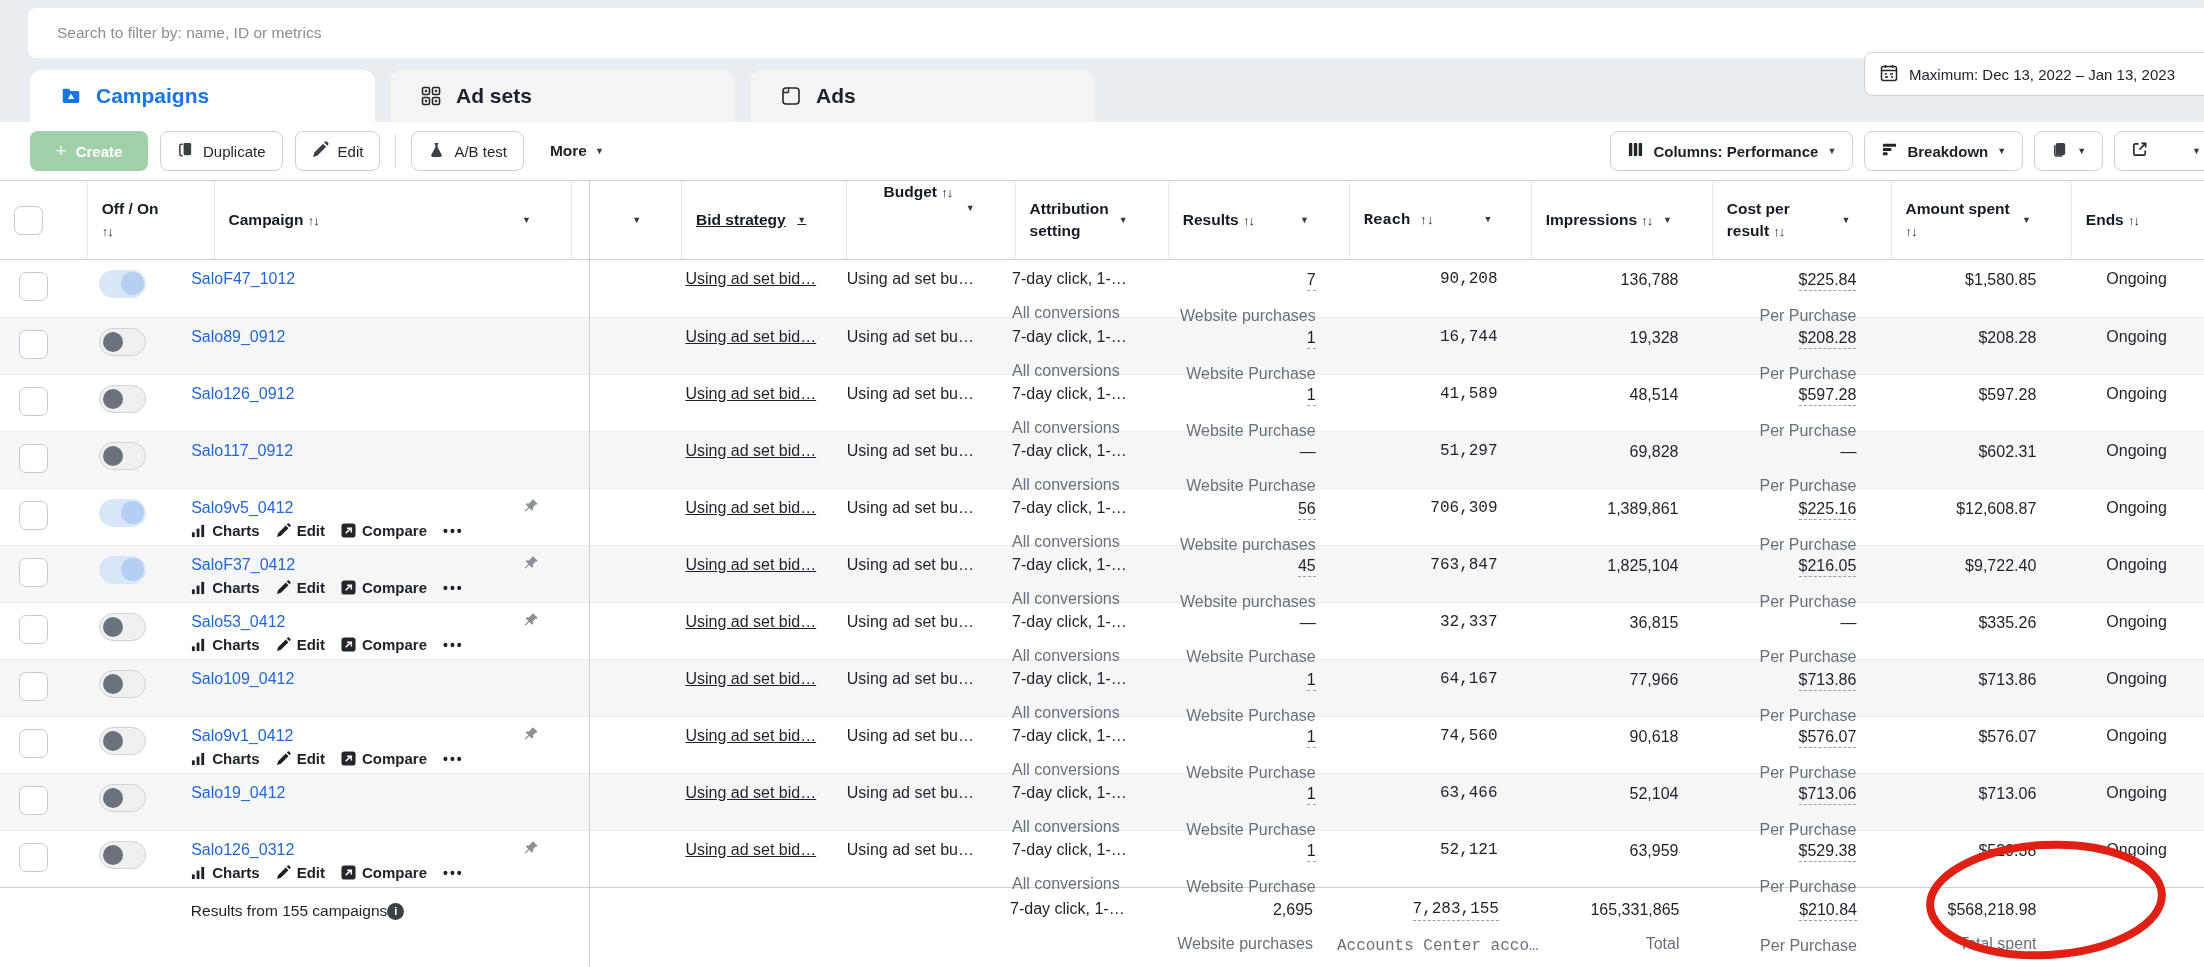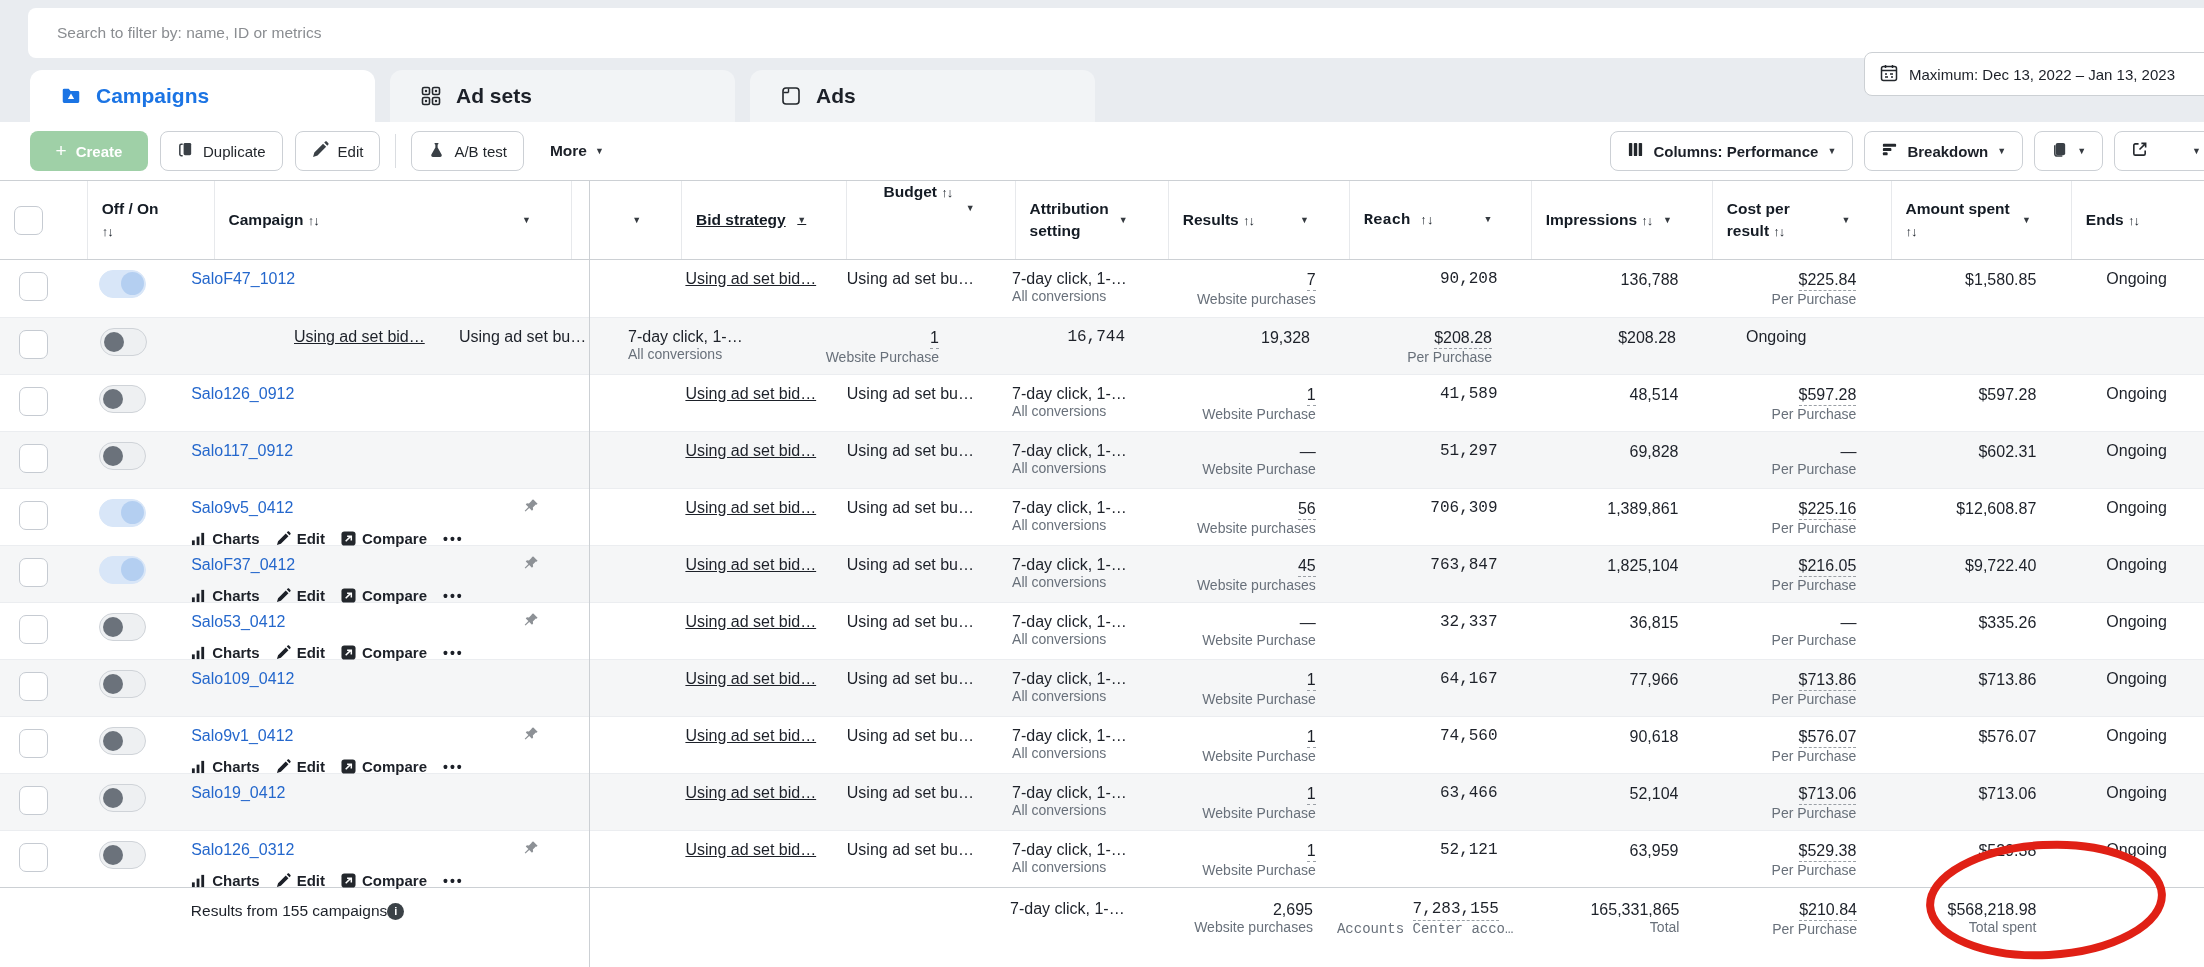--- a/index.html
+++ b/index.html
@@ -58,27 +58,27 @@
   .cell.col-select { padding-left:19px; padding-top:12px; }
   .cell.col-toggle { padding-left:33px; }
   .cell.col-ends { padding-left:60px; white-space:nowrap; }
   .cb { display:inline-block; width:29px; height:29px; background:#fff; border:1.5px solid #c6cbd2; border-radius:7px; cursor:pointer; }
   .toggle { display:inline-block; width:47px; height:28px; border-radius:15px; position:relative; background:#eef0f2; border:1.5px solid #cfd3d8; cursor:pointer; }
   .toggle .knob { position:absolute; top:2.5px; left:3px; width:20px; height:20px; border-radius:50%; background:#6b727b; }
   .toggle.on { background:#d8e6f8; border-color:#d8e6f8; }
   .toggle.on .knob { left:auto; right:1.5px; top:1px; width:23px; height:23px; background:#b4cff1; }
   .cname { color:#2467cc; text-decoration:none; font-size:16px; cursor:pointer; }
   .pin { position:absolute; right:38px; top:9px; width:17px; height:17px; }
-  .actions { display:flex; gap:16px; align-items:center; margin-top:13px; font-size:15px; font-weight:700; color:#1c2028; }
+  .actions { display:flex; gap:16px; align-items:center; margin-top:5px; font-size:15px; font-weight:700; color:#1c2028; }
   .act { display:flex; align-items:center; gap:6px; cursor:pointer; }
   .act svg { width:15px; height:15px; }
   .dots { letter-spacing:2px; font-size:14px; }
   .val { line-height:1.2; }
   .dash-u { display:inline-block; border-bottom:1.5px dashed #9ba0a6; padding-bottom:1px; }
-  .sub { font-size:14px; color:#68707a; margin-top:0; white-space:nowrap; }
+  .sub { font-size:16px; color:#68707a; margin-top:16px; white-space:nowrap; }
   .val-l { font-size:16px; }
   .summary-row { display:flex; border-top:1px solid #ccd0d4; background:#fff; height:70px; }
   .summary-row .cell { padding-top:12px; }
   .sumlabel { font-size:15.5px; color:#1c2028; display:flex; align-items:flex-start; padding-top:14px !important; }
   .info-i { display:inline-block; width:17px; height:17px; border-radius:50%; background:#3b4247; color:#fff; font-size:11px; font-weight:700; text-align:center; line-height:17px; margin-top:1px; }
   .divider-v { position:absolute; left:589px; top:180px; width:1px; height:787px; background:#ccd0d4; z-index:4; }
   .annotation { position:absolute; left:1918px; top:834px; z-index:10; pointer-events:none; }
 </style>
 </head>
 <body>
@@ -296,20 +296,21 @@
           <div class="sub">Per Purchase</div>
         </div>
         <div class="cell col-spent num">
           <div class="val">$1,580.85</div>
         </div>
         <div class="cell col-ends">Ongoing</div>
       </div>
       <div class="trow alt">
         <div class="cell col-select"><span class="cb"></span></div>
         <div class="cell col-toggle"><span class="toggle"><span class="knob"></span></span></div>
+        <div class="cell col-name"><a class="cname">Salo89_0912</a></div>
         <div class="cell col-delivery"></div>
         <div class="cell col-bid">Using ad set bid…</div>
         <div class="cell col-budget">Using ad set bu…</div>
         <div class="cell col-attribution">
           <div class="val-l">7-day click, 1-…</div>
           <div class="sub">All conversions</div>
         </div>
         <div class="cell col-results num">
           <div class="val"><span class="dash-u">1</span></div>
           <div class="sub">Website Purchase</div>

